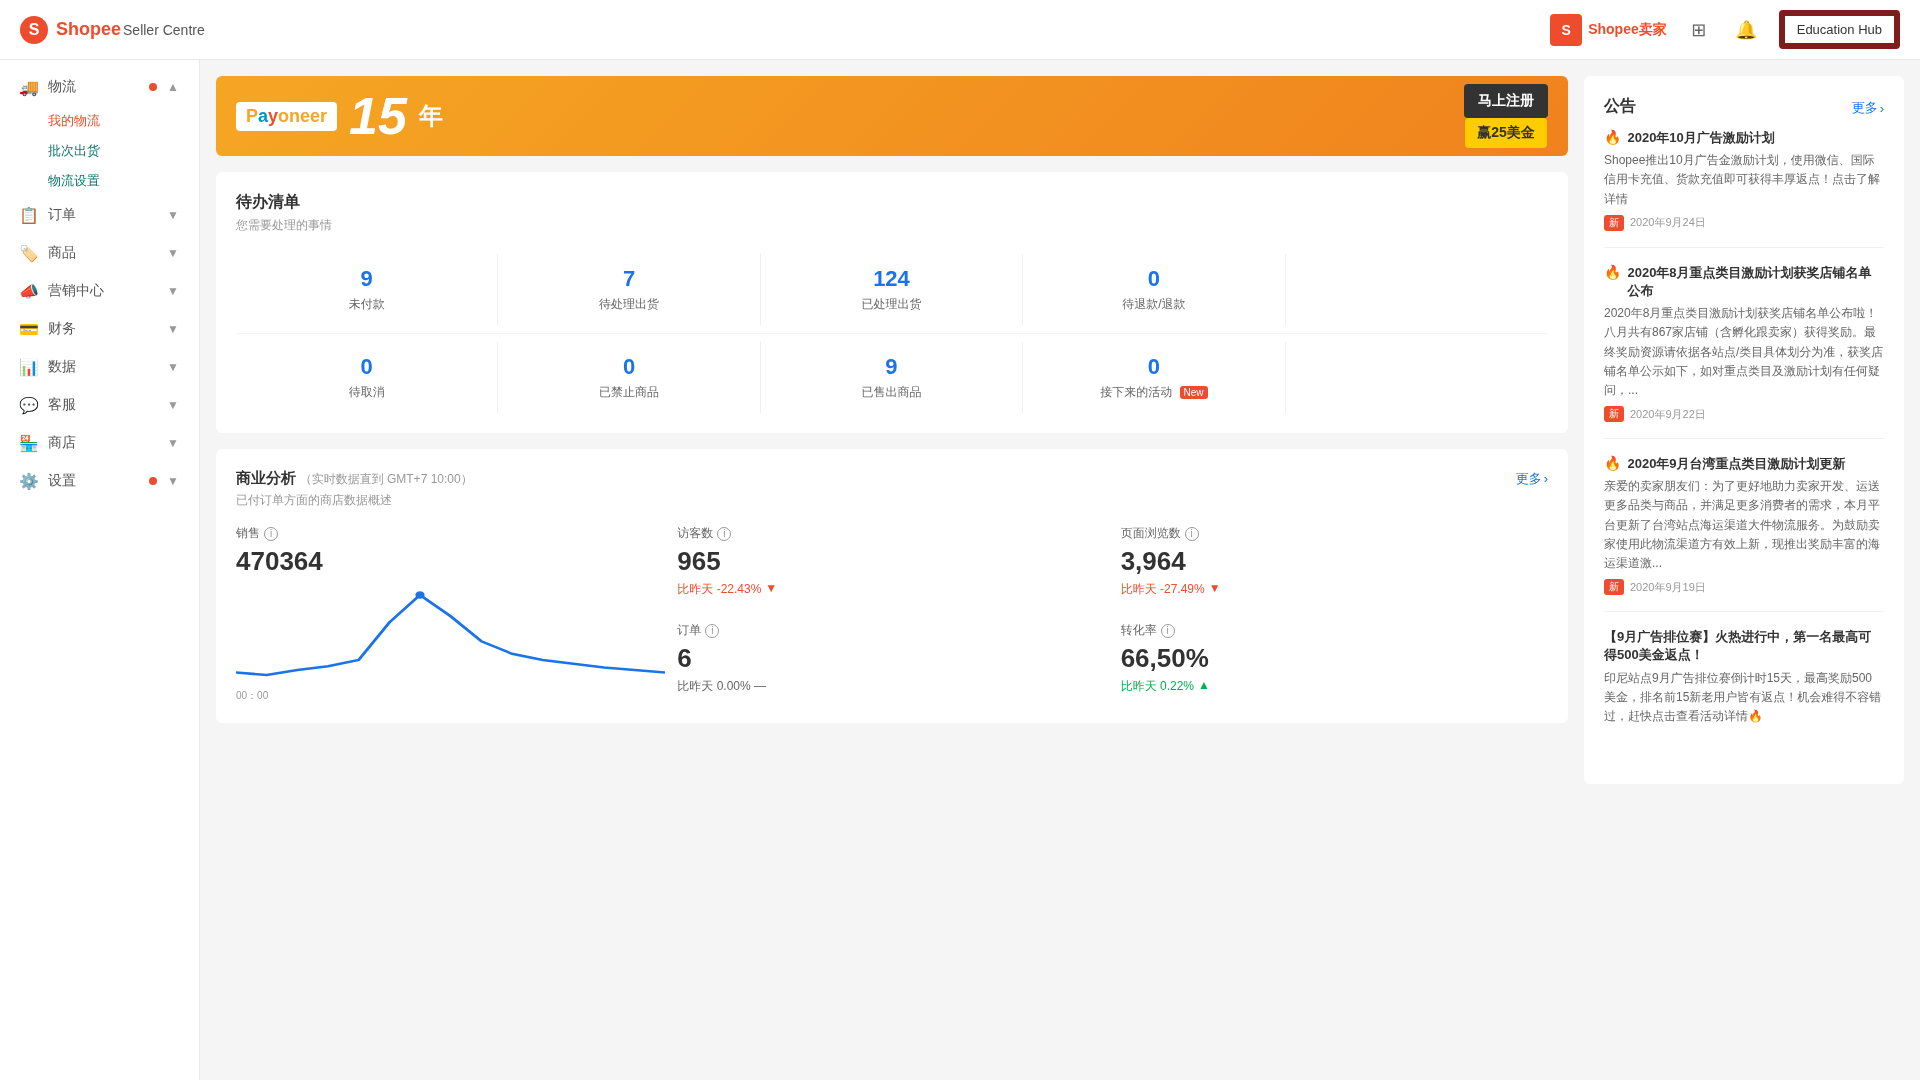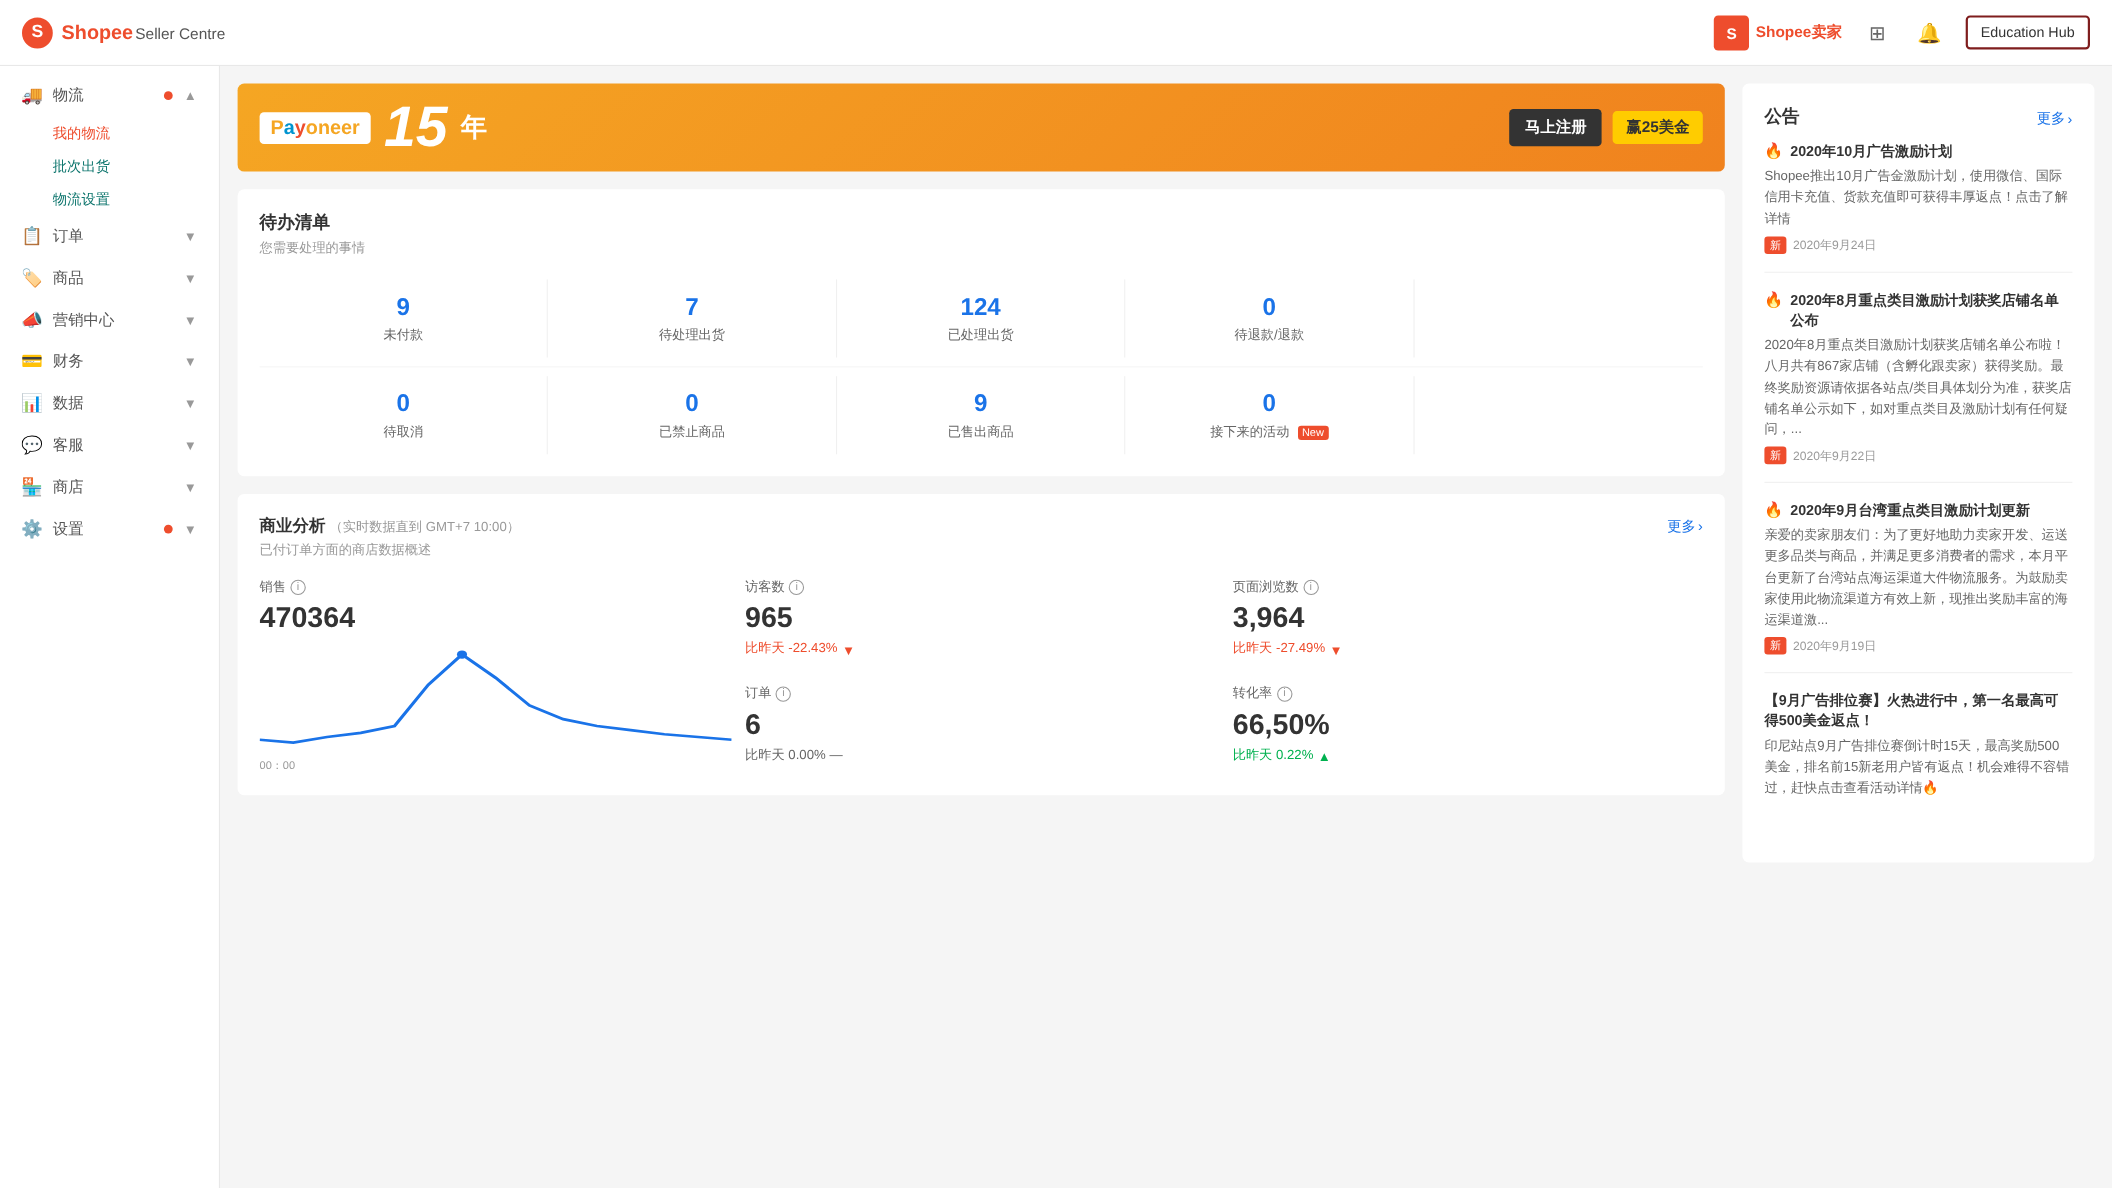--- a/index.html
+++ b/index.html
@@ -11,21 +11,21 @@
     .logo-icon { width: 28px; height: 28px; background: #EE4D2D; border-radius: 50%; display: flex; align-items: center; justify-content: center; color: white; font-size: 16px; font-weight: bold; }
     .logo-text { display: flex; align-items: baseline; gap: 2px; }
     .logo-shopee { color: #EE4D2D; font-size: 18px; font-weight: bold; }
     .logo-sub { color: #555; font-size: 14px; }
     .header-right { margin-left: auto; display: flex; align-items: center; gap: 16px; }
     .header-shopee-buy { display: flex; align-items: center; gap: 6px; }
     .shopee-buy-icon { width: 32px; height: 32px; background: #EE4D2D; border-radius: 4px; display: flex; align-items: center; justify-content: center; color: white; font-size: 14px; font-weight: bold; }
     .shopee-buy-text { color: #EE4D2D; font-size: 14px; font-weight: bold; }
     .header-grid-icon { width: 32px; height: 32px; display: flex; align-items: center; justify-content: center; cursor: pointer; color: #666; font-size: 18px; }
     .header-bell-icon { width: 32px; height: 32px; display: flex; align-items: center; justify-content: center; cursor: pointer; color: #666; font-size: 18px; }
-    .education-hub-btn { border: 2px solid #7f1d1d; border-radius: 4px; padding: 6px 12px; font-size: 13px; cursor: pointer; color: #333; background: #fff; }
+    .education-hub-btn { border: 6px solid #7f1d1d; border-radius: 4px; padding: 6px 12px; font-size: 13px; cursor: pointer; color: #333; background: #fff; }
 
     
     .layout { display: flex; margin-top: 60px; height: calc(1080px - 60px); }
 
     
     .sidebar { width: 200px; background: #fff; border-right: 1px solid #e8e8e8; overflow-y: auto; padding: 8px 0; flex-shrink: 0; }
     .sidebar-item { padding: 10px 20px; cursor: pointer; display: flex; align-items: center; gap: 10px; color: #555; font-size: 14px; }
     .sidebar-item-icon { width: 18px; height: 18px; display: flex; align-items: center; justify-content: center; color: inherit; font-size: 16px; flex-shrink: 0; }
     .sidebar-item-label { flex: 1; }
     .sidebar-item-arrow { color: #999; font-size: 12px; }
@@ -63,21 +63,21 @@
     
     .section-header { display: flex; align-items: center; justify-content: space-between; margin-bottom: 4px; }
     .section-title { font-size: 15px; font-weight: 600; color: #333; }
     .section-subtitle-info { font-size: 12px; color: #999; }
     .more-link { color: #1a73e8; font-size: 13px; cursor: pointer; display: flex; align-items: center; gap: 2px; }
     .analytics-grid { display: grid; grid-template-columns: 1fr 1fr 1fr; gap: 12px; margin-top: 16px; }
     .analytics-left { grid-column: 1; }
     .analytics-metric { }
     .metric-label { font-size: 12px; color: #666; display: flex; align-items: center; gap: 4px; }
     .metric-value { font-size: 26px; font-weight: 600; color: #333; margin: 4px 0; }
-    .metric-change { font-size: 12px; color: #666; display: flex; align-items: flex-end; gap: 4px; }
+    .metric-change { font-size: 12px; color: #666; display: flex; align-items: flex-start; gap: 4px; }
     .metric-change.down { color: #EE4D2D; }
     .metric-change.up { color: #00b14f; }
     .chart-container { margin-top: 8px; height: 100px; }
     .chart-axis { font-size: 10px; color: #999; text-align: left; margin-top: 4px; }
     .metrics-right { grid-column: 2 / -1; display: grid; grid-template-columns: 1fr 1fr; gap: 16px; }
 
     
     .chart-svg { width: 100%; height: 100px; }
 
     
@@ -184,21 +184,21 @@
 
   <div class="main">
     <div class="main-center">
 
       <div class="banner">
         <div class="banner-left">
           <div class="banner-payoneer">P<span style="color:#0094d0">a</span><span style="color:#EE4D2D">y</span>oneer</div>
           <span class="banner-15">15</span>
           <span class="banner-nian">年</span>
         </div>
-        <div style="display:flex; flex-direction:row; gap:10px; align-items:center;justify-content:space-between;">
+        <div style="display:flex; flex-direction:column; gap:0; align-items:center;justify-content:space-between;">
           <div class="banner-btn">
             <div class="banner-btn-top">马上注册</div>
           </div>
           <div class="banner-prize">
             <span>赢25美金</span>
           </div>
         </div>
       </div>
 
       <div class="card">

